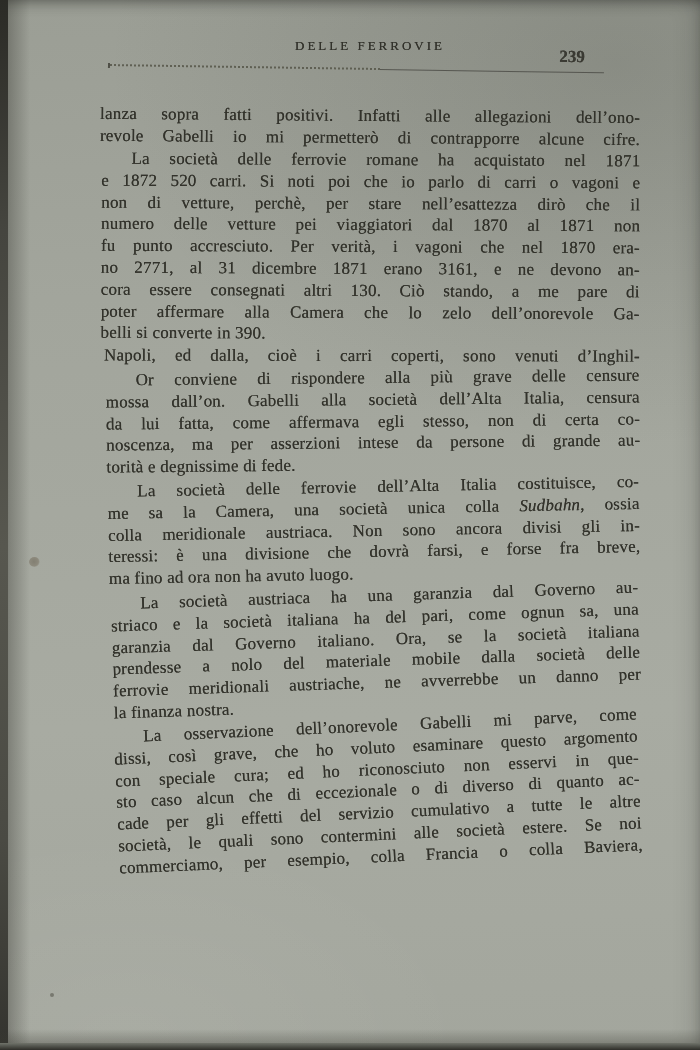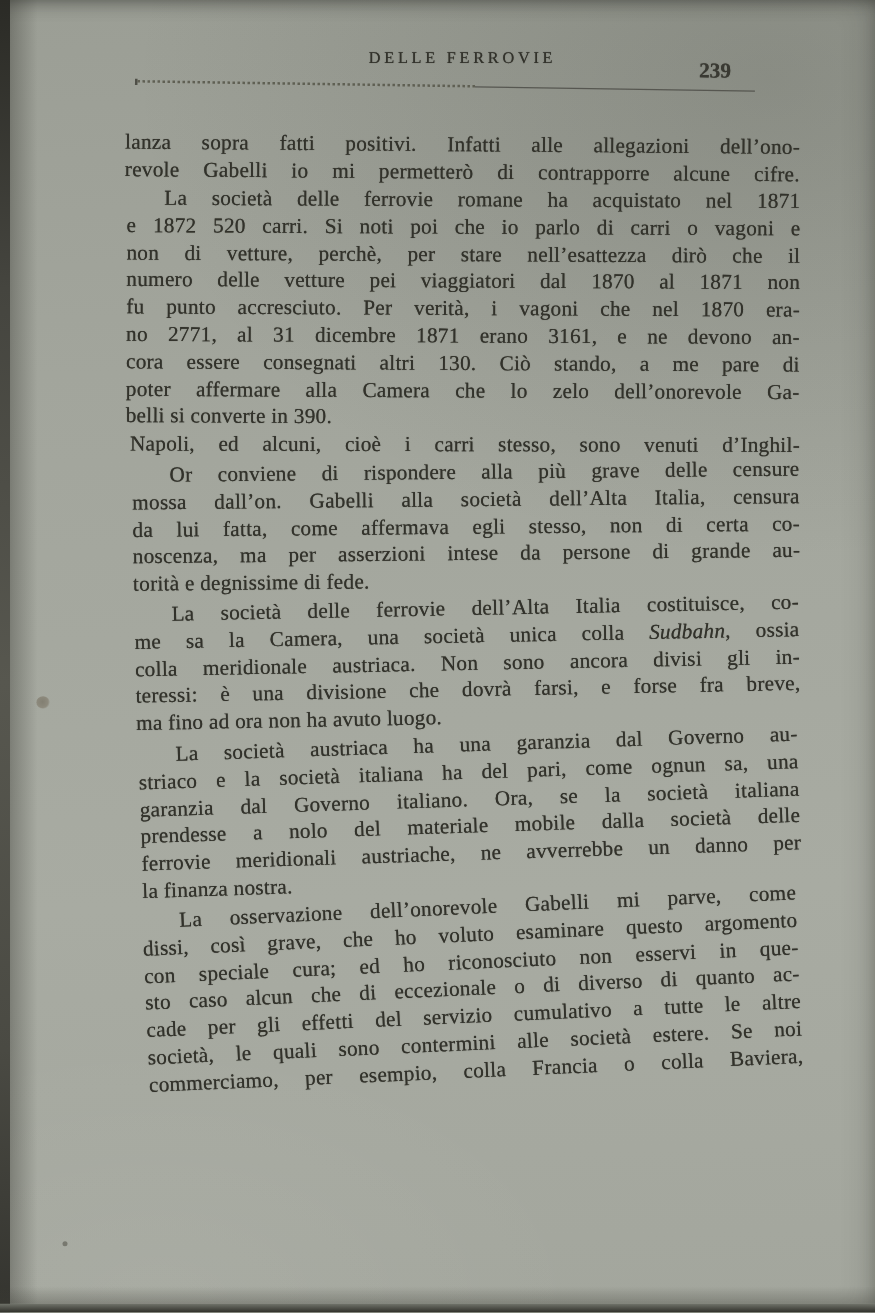--- a/index.html
+++ b/index.html
@@ -117,21 +117,21 @@
       <div class="ln">non di vetture, perchè, per stare nell’esattezza dirò che il</div>
       <div class="ln">numero delle vetture pei viaggiatori dal 1870 al 1871 non</div>
       <div class="ln">fu punto accresciuto. Per verità, i vagoni che nel 1870 era-</div>
       <div class="ln">no 2771, al 31 dicembre 1871 erano 3161, e ne devono an-</div>
       <div class="ln">cora essere consegnati altri 130. Ciò stando, a me pare di</div>
       <div class="ln">poter affermare alla Camera che lo zelo dell’onorevole Ga-</div>
       <div class="ln end">belli si converte in 390.</div>
     </div>
 
     <div class="para p2">
-      <div class="ln">Napoli, ed alcuni, cioè i carri stesso, sono venuti d’Inghil-</div>
+      <div class="ln">Napoli, ed dalla, cioè i carri coperti, sono venuti d’Inghil-</div>
     </div>
 
     <div class="para p3">
       <div class="ln ind">Or conviene di rispondere alla più grave delle censure</div>
       <div class="ln">mossa dall’on. Gabelli alla società dell’Alta Italia, censura</div>
       <div class="ln">da lui fatta, come affermava egli stesso, non di certa co-</div>
       <div class="ln">noscenza, ma per asserzioni intese da persone di grande au-</div>
       <div class="ln end">torità e degnissime di fede.</div>
     </div>
 

